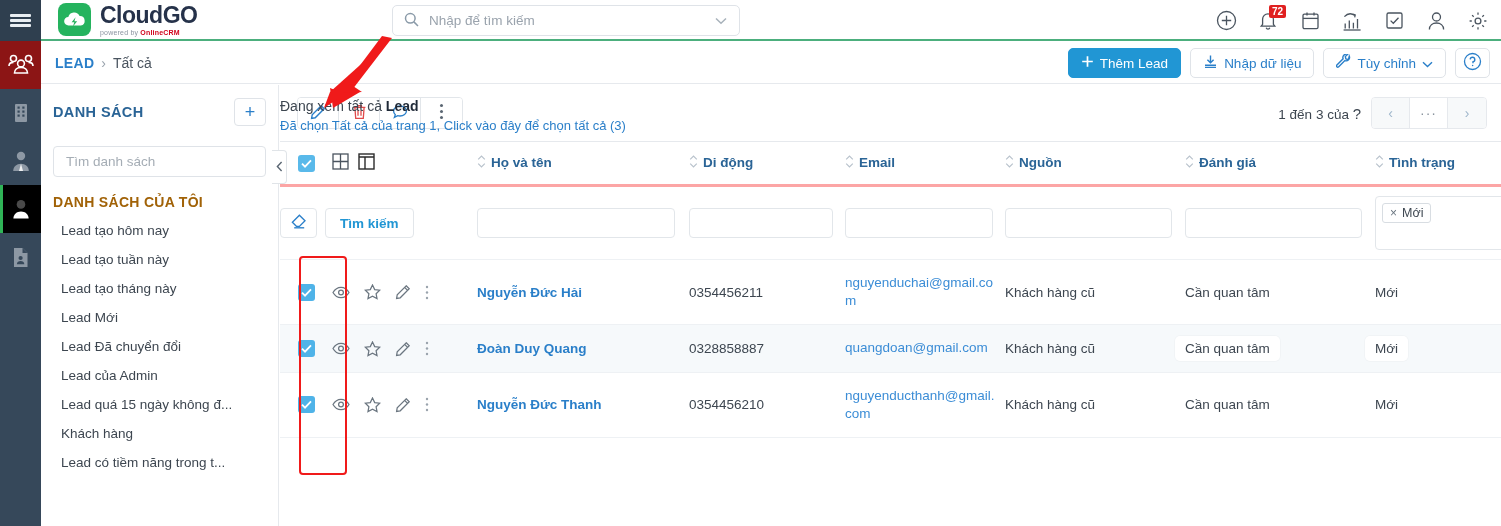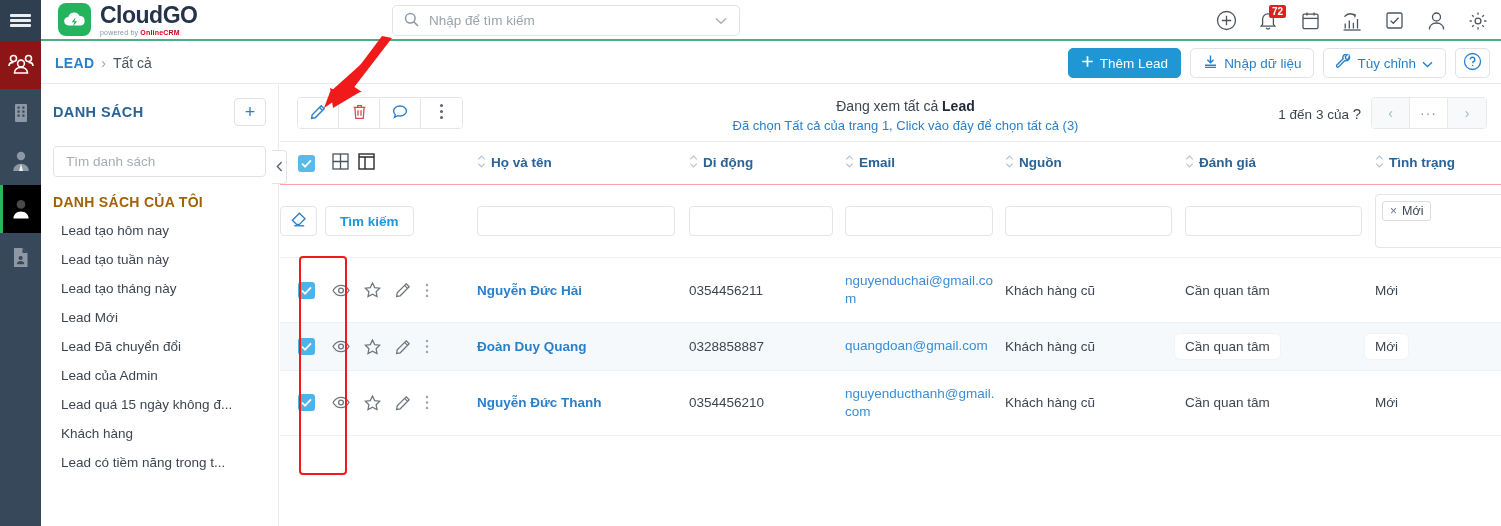--- a/index.html
+++ b/index.html
@@ -148,41 +148,41 @@
   .actiongroup {
     position:absolute; left: 17px; top: 12px;
     display: flex; border: 1px solid #e2e6ea; border-radius: 4px; overflow: hidden; background:#fff;
   }
   .abtn {
     width: 41px; height: 30px; display:flex; align-items:center; justify-content:center;
     border-right: 1px solid #e2e6ea; cursor: pointer; background: #fff;
   }
   .abtn:last-child { border-right: none; }
 
-  .viewinfo { position: absolute; left: 0; right: 0; top: 13px; text-align: center; pointer-events:none;margin-left:30px; }
+  .viewinfo { position: absolute; left: 0; right: 0; top: 13px; text-align: left; pointer-events:none; }
   .viewinfo .l1 { font-size: 14px; color: #3d4650; }
   .viewinfo .l1 b { color: #1f2937; }
   .viewinfo .l2 { font-size: 13px; color: #2a7fc9; margin-top: 4px; cursor: pointer; pointer-events: auto; display:inline-block; }
 
   .pager { position: absolute; right: 14px; top: 12px; display: flex; align-items: center; gap: 10px; }
   .pager .count { font-size: 13.5px; color: #3d4650; }
   .pager .count .q { font-size: 15px; }
   .pagerbtns { display: flex; border: 1px solid #e6e9ed; border-radius: 4px; overflow: hidden; }
   .pbtn {
     width: 38px; height: 30px; display: flex; align-items:center; justify-content:center;
     color: #9fb6cb; cursor: pointer; background: #f7f9fa; border-right: 1px solid #e6e9ed; font-size: 14px;
   }
   .pbtn:last-child { border-right: none; }
   .pbtn.mid { background: #fff; color: #8a949e; letter-spacing: 1px; }
 
   
   table.grid { width: 100%; border-collapse: collapse; table-layout: fixed; }
   table.grid thead th {
     text-align: left; font-size: 13.5px; font-weight: bold; color: #2a6496;
-    padding: 11px 0 11px 0; border-top: 1px solid #e6e9ed; border-bottom: 1px solid #fca5a5;
+    padding: 11px 0 11px 0; border-top: 1px solid #e6e9ed; border-bottom: 3px solid #fca5a5;
     background: #fff; vertical-align: middle;
   }
   .sorticon { display:inline-block; vertical-align: -1px; margin-right: 5px; }
   th.c-check { width: 52px; padding-left: 18px !important; }
   th.c-acts  { width: 145px; }
   th.c-name  { width: 212px; }
   th.c-phone { width: 156px; }
   th.c-email { width: 160px; }
   th.c-src   { width: 180px; }
   th.c-rate  { width: 190px; }

